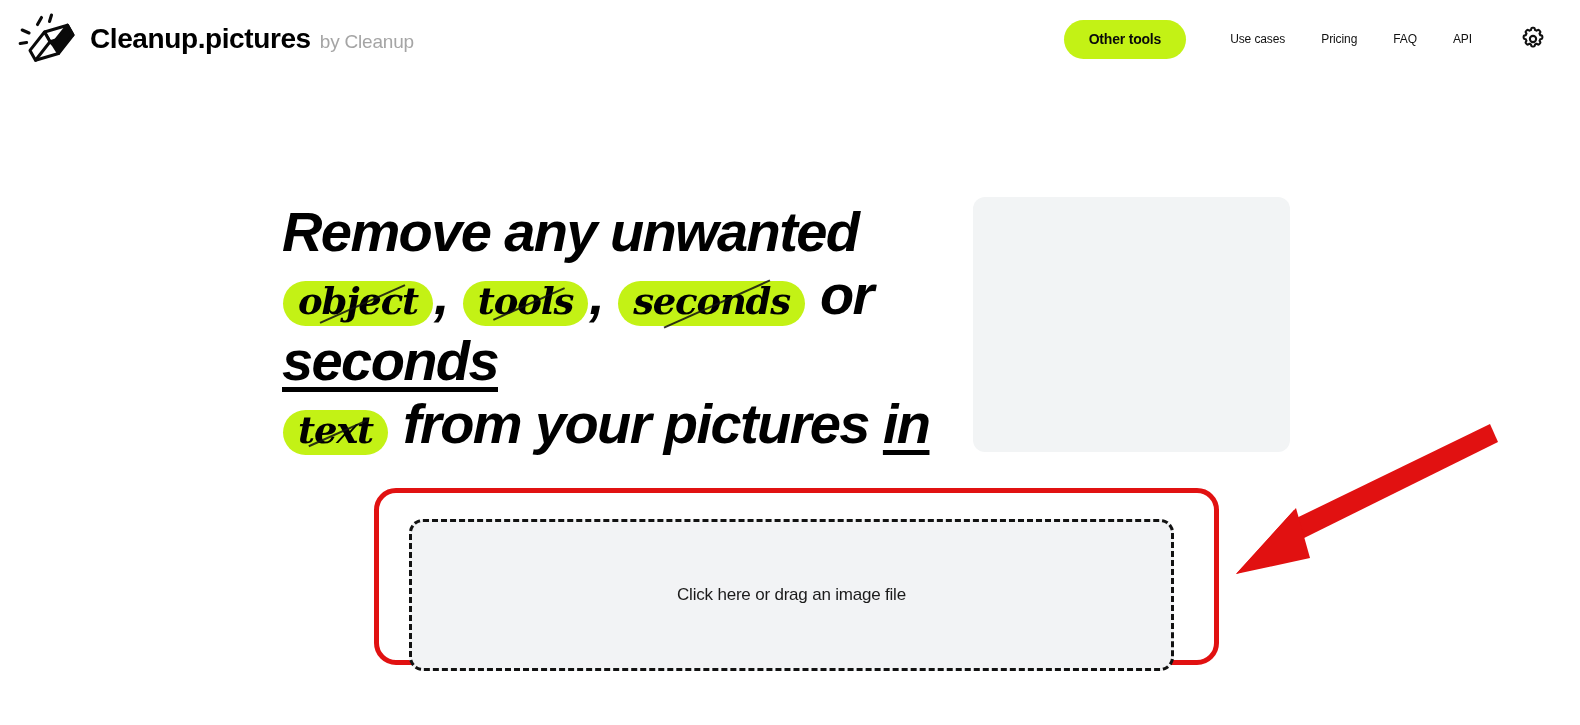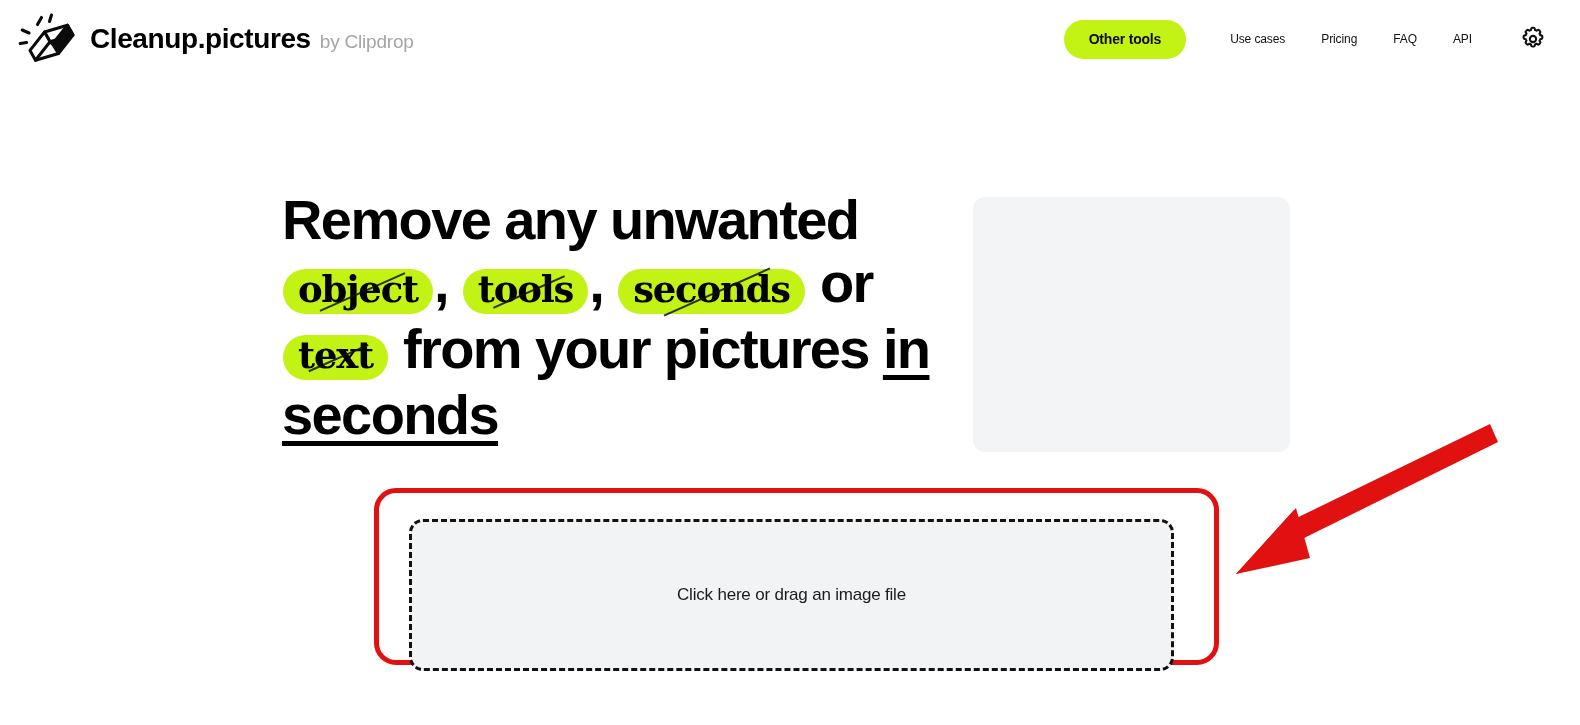--- a/index.html
+++ b/index.html
@@ -111,23 +111,24 @@
     margin-left: 24px;
     display: flex;
     align-items: center;
     justify-content: center;
     line-height: 0;
   }
 
   
   .hero {
     position: absolute;
-    top: 192px;
+    top: 204px;
     left: 282px;
     width: 660px;
+    font-style: italic;
   }
 
   .headline {
     font-family: "Liberation Sans", sans-serif;
     font-size: 56px;
     line-height: 1.0;
     font-weight: 700;
     color: #000000;
     letter-spacing: -1.6px;
   }
@@ -264,21 +265,21 @@
           <path d="M49.5 12.2 L55.0 22.0 L40.5 40.5 L34.5 31.0 Z" fill="#0a0a0a" stroke="#0a0a0a" stroke-width="3.0" stroke-linejoin="round"></path>
 
           <path d="M26.5 19.0 L32.0 28.8 L17.5 47.2 L12.0 37.4 Z" fill="#ffffff" stroke="#0a0a0a" stroke-width="3.0" stroke-linejoin="round"></path>
 
           <path d="M17.5 47.2 L40.5 40.5" fill="none" stroke="#0a0a0a" stroke-width="3.0" stroke-linecap="round"></path>
           <path d="M32.0 28.8 L34.5 31.0" fill="none" stroke="#0a0a0a" stroke-width="3.0" stroke-linecap="round"></path>
         </svg>
       </span>
       <span class="brand-text">
         <span class="brand-name">Cleanup.pictures</span>
-        <span class="brand-by">by Clipdrop</span>
+        <span class="brand-by">by Cleanup</span>
       </span>
     </a>
 
     <nav class="nav">
       <button class="nav-pill">Other tools</button>
       <a class="nav-link" href="#">Use cases</a>
       <a class="nav-link" href="#">Pricing</a>
       <a class="nav-link" href="#">FAQ</a>
       <a class="nav-link" href="#">API</a>
       <button class="gear-btn">
@@ -297,26 +298,26 @@
       <span class="ln">
         <span class="plainword">Remove any unwanted</span>
       </span>
       <span class="ln">
         <span class="hl">object</span><span class="comma">,</span>
         <span class="hl">tools</span><span class="comma">,</span>
         <span class="hl">seconds</span>
         <span class="plainword">or</span>
       </span>
       <span class="ln">
+        <span class="plainword underlined">seconds</span>
+      </span>
+      <span class="ln">
         <span class="hl">text</span>
         <span class="plainword">from your pictures</span>
         <span class="plainword underlined">in</span>
-      </span>
-      <span class="ln">
-        <span class="plainword underlined">seconds</span>
       </span>
     </h1>
   </section>
 
   <div class="preview-panel"></div>
 
   <div class="dropzone-annotation">
     <div class="dropzone">
       <span class="dropzone-label">Click here or drag an image file</span>
     </div>

